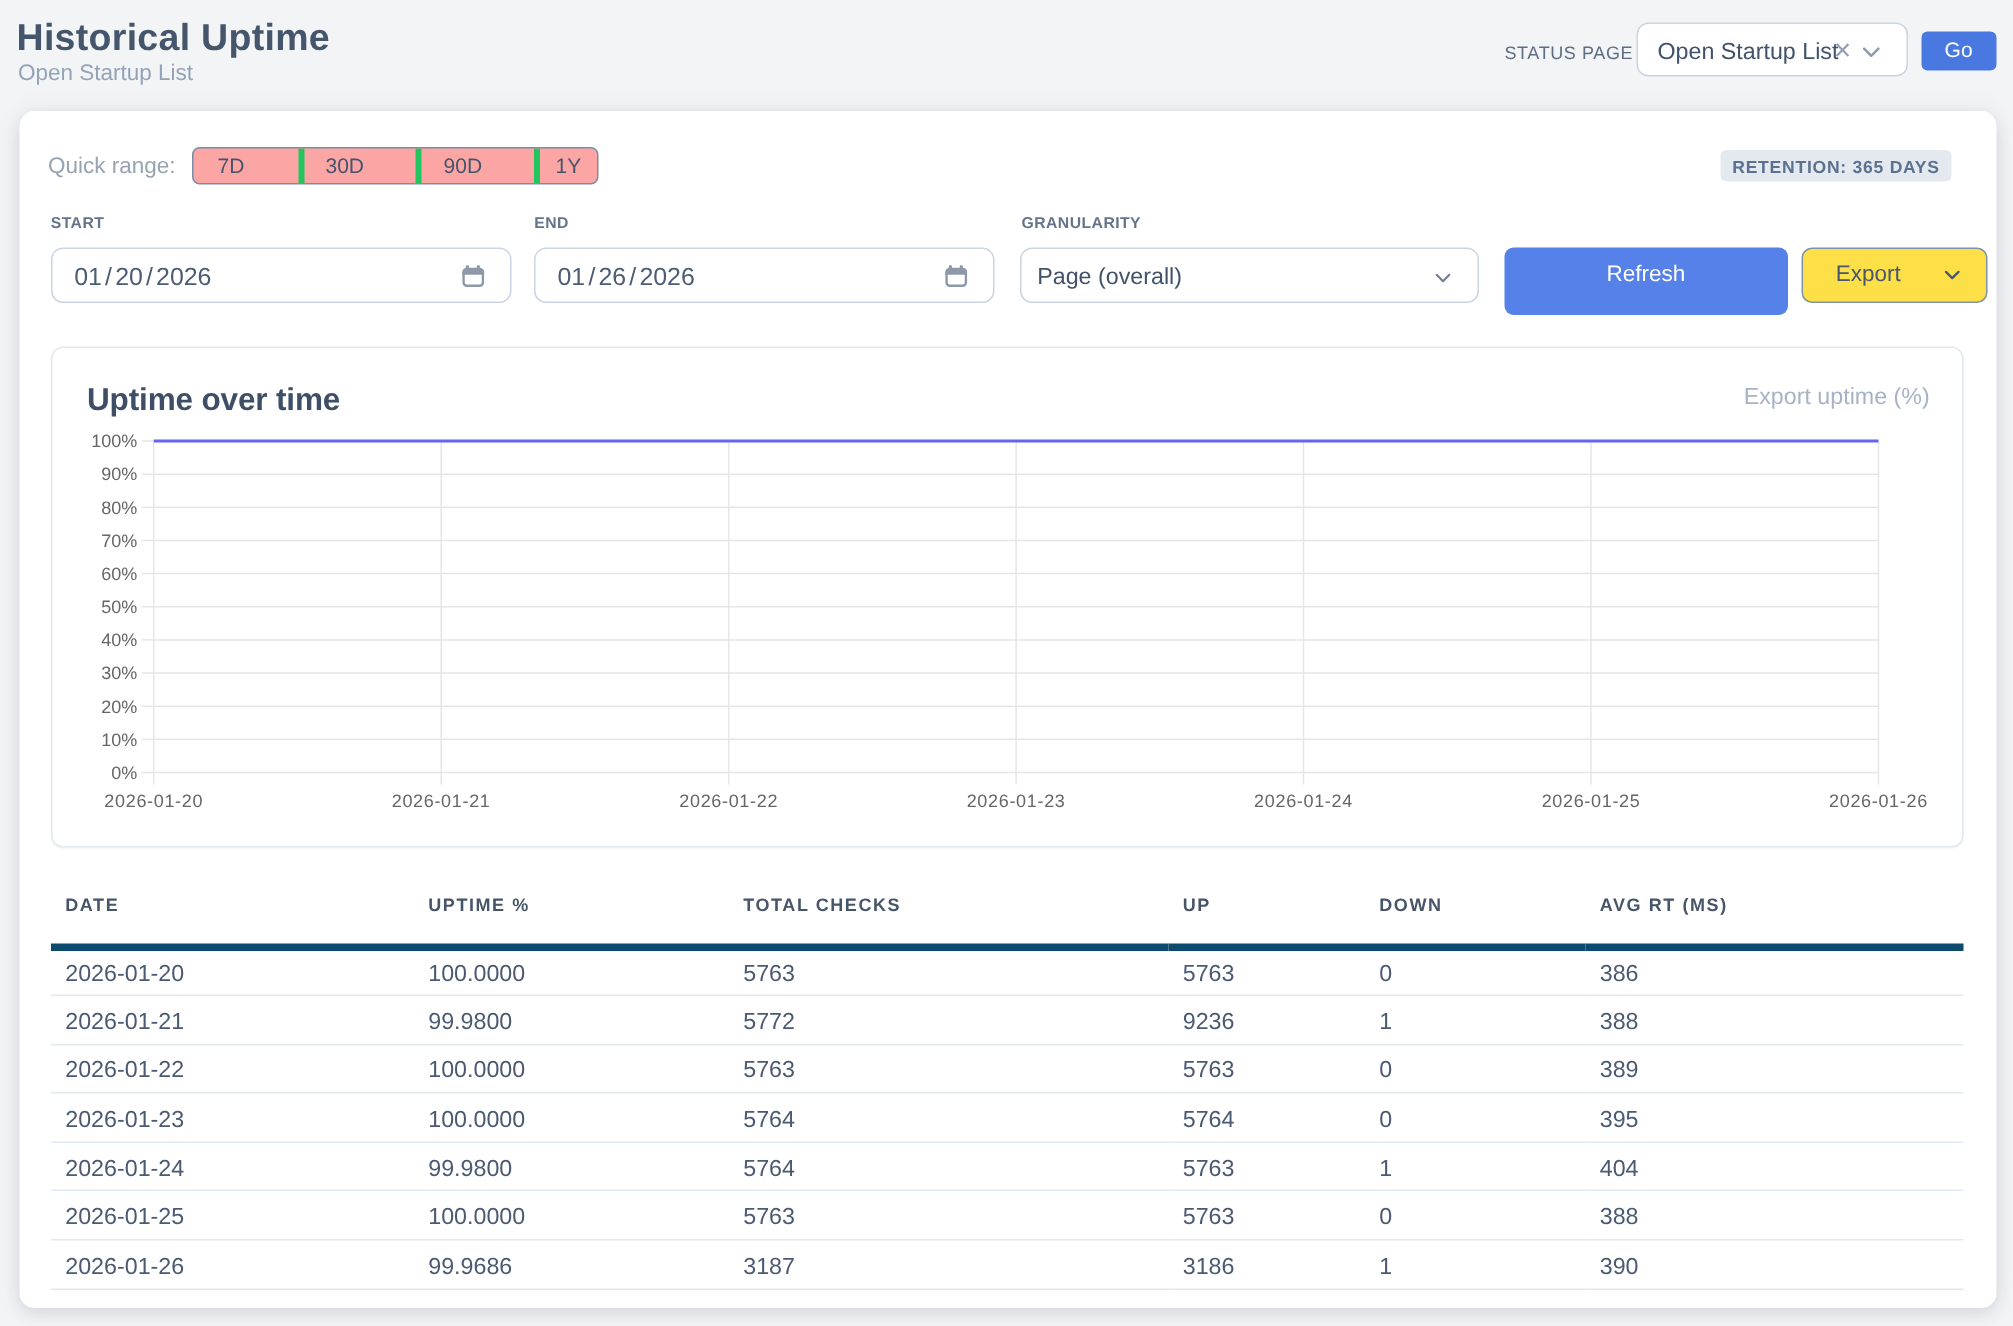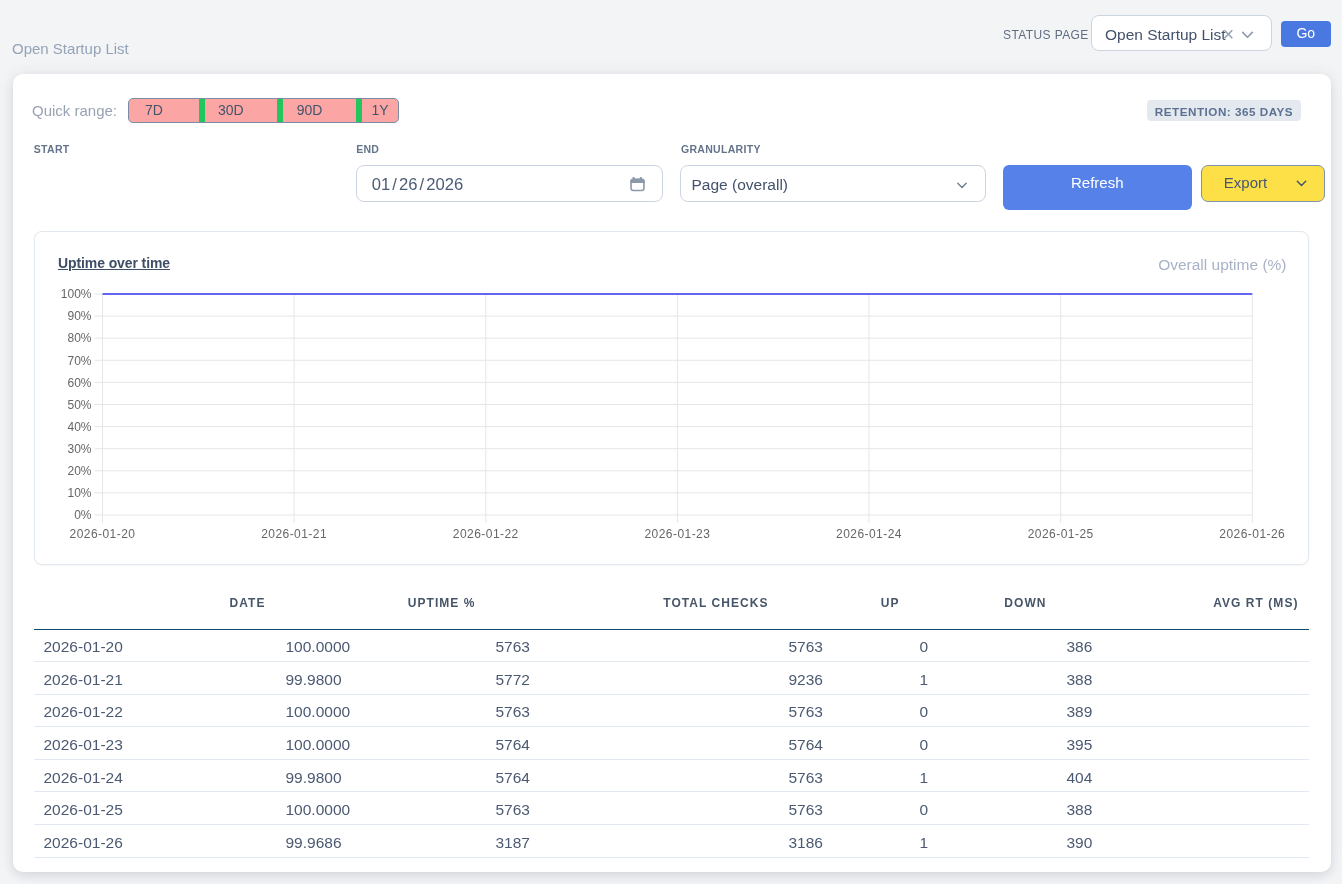--- a/index.html
+++ b/index.html
@@ -12,47 +12,48 @@
 .spselect { position:absolute; left:1091px; top:14.5px; width:181px; height:36.5px; background:#fff; border:1px solid #cbd5e1; border-radius:8px; }
 .spselect .txt { position:absolute; left:13px; top:10.2px; font-size:15.5px; color:#42526b; }
 .spselect .x { position:absolute; left:130.5px; top:7px; font-size:20px; color:#939eb0; }
 .spselect .ch { position:absolute; right:17px; top:15px; } .ch svg,.cal svg{display:block}
 .gobtn { position:absolute; left:1280.5px; top:21px; width:50.5px; height:25.8px; background:#4a78e1; border-radius:4px; color:#fff; font-size:14px; text-align:center; line-height:25.8px; }
 
 .card { position:absolute; left:12.7px; top:74px; width:1318.3px; height:797.5px; background:#fff; border-radius:10px; box-shadow:0 4px 10px rgba(40,50,70,.10),0 0 18px rgba(40,50,70,.07); }
 
 .qlabel { position:absolute; left:32px; top:102px; font-size:15px; color:#97a3b2; }
 .seg { position:absolute; left:128px; top:98px; height:24.5px; display:flex; border:1px solid #7b8da4; border-radius:5px; overflow:hidden; background:#fca5a5;gap:20px; }
-.seg div { font-size:14px; color:#44546b; line-height:22.5px; text-align:center; border-left:6px solid #22c55e; }
+.seg div { font-size:14px; color:#44546b; line-height:22.5px; text-align:center; border-left:4px solid #22c55e; }
 .seg div:first-child { border-left:none; }
 .badge { position:absolute; left:1147px; top:100px; width:154px; height:20.5px; background:#e4e9f0; border-radius:4px; text-align:center; font-size:11.7px; font-weight:bold; color:#5c7191; letter-spacing:0.5px; line-height:23px; }
 
 .flabel { position:absolute; top:142.5px; font-size:10.5px; font-weight:bold; color:#64748b; letter-spacing:0.3px; }
 .input { position:absolute; top:165px; height:37px; background:#fff; border:1px solid #cbd5e1; border-radius:8px; }
 .input .val { position:absolute; left:14.5px; top:9.3px; font-size:16.6px; color:#4c5c75; } .input .val i { font-style:normal; margin:0 2.1px; }
 .input .cal { position:absolute; right:17px; top:9.5px; }
 .input .ch { position:absolute; right:17.5px; top:16px; }
 .refresh { position:absolute; left:1002.5px; top:165px; width:189.5px; height:45px; background:#5581e8; border-radius:6px; color:#fff; font-size:15px; text-align:center; line-height:35.8px; }
 .export { position:absolute; left:1201.3px; top:164.7px; width:124px; height:37.3px; background:#fde047; border:1px solid #7e92aa; border-radius:7px; }
 .export .txt { position:absolute; left:21.5px; top:8.8px; font-size:15px; color:#46576e; }
 .export .ch { position:absolute; right:17px; top:14.5px; }
 
 .chartcard { position:absolute; left:33.5px; top:231px; width:1275px; height:333.5px; background:#fff; border:1px solid #e2e8f0; border-radius:8px; box-shadow:0 1px 2px rgba(15,23,42,.04); }
-.ctitle { position:absolute; left:23.5px; top:22.5px; font-size:14px; font-weight:bold; color:#3d4e66; letter-spacing:-0.1px;text-decoration:underline; }
+.ctitle { position:absolute; left:23.5px; top:22.5px; font-size:21px; font-weight:bold; color:#3d4e66; letter-spacing:-0.1px; }
 .clegend { position:absolute; right:21px; top:23.5px; font-size:15.5px; color:#a8b2c6; }
 
 table { position:absolute; left:33.5px; top:595.5px; width:1275px; border-collapse:collapse; table-layout:fixed; }
 col.c1{width:242px} col.c2{width:210px} col.c3{width:293px} col.c4{width:131px} col.c5{width:147px}
-th { height:22px; text-align:right; padding:0 10px 19px 10px; font-size:12px; color:#475569; letter-spacing:1.05px; border-bottom:1px solid #0c4a6e; vertical-align:middle; }
+th { height:22px; text-align:left; padding:0 10px 19px 10px; font-size:12px; color:#475569; letter-spacing:1.05px; border-bottom:5px solid #0c4a6e; vertical-align:middle; }
 td { height:32.6px; padding:4px 10px 0 10px; font-size:15.5px; color:#4b5a72; border-bottom:1px solid #e2e8f0; vertical-align:middle; }
 </style></head>
 <body>
 <div id="page">
   <div class="card"></div>
 
+  <h1>Historical Uptime</h1>
   <div class="sub">Open Startup List</div>
   <div class="splabel">STATUS PAGE</div>
   <div class="spselect">
       <span class="txt">Open Startup List</span>
       <span class="x">×</span>
       <span class="ch">
         <svg width="13" height="8" viewBox="0 0 12 8" fill="none">
           <path d="M1.2 1.4 L6 6.2 L10.8 1.4" stroke="#8e99ab" stroke-width="1.6" stroke-linecap="round" stroke-linejoin="round"></path>
         </svg>
       </span>
@@ -64,20 +65,31 @@
     <div style="width:49.9px">7D</div>
     <div style="width:57.9px">30D</div>
     <div style="width:59.5px">90D</div>
     <div style="width:41.4px">1Y</div>
   </div>
   <div class="badge">RETENTION: 365 DAYS</div>
 
   <div class="flabel" style="left:33.8px">START</div>
   <div class="flabel" style="left:356.2px">END</div>
   <div class="flabel" style="left:681px">GRANULARITY</div>
+  <div class="input" style="left:34px;width:306.6px">
+      <span class="val">01<i>/</i>20<i>/</i>2026</span>
+      <span class="cal">
+        <svg width="15" height="16" viewBox="0 0 15 16" fill="none">
+          <rect x="1.05" y="3.3" width="12.9" height="11.2" rx="2.2" stroke="#8d98a9" stroke-width="1.6"></rect>
+          <path d="M0.25 5.75 a2.95 2.95 0 0 1 2.95-2.95 h8.6 a2.95 2.95 0 0 1 2.95 2.95 v1.35 h-14.5 z" fill="#8d98a9"></path>
+          <rect x="2.6" y="0.9" width="2" height="2.9" rx="0.6" fill="#8d98a9"></rect>
+          <rect x="9.9" y="0.9" width="2" height="2.9" rx="0.6" fill="#8d98a9"></rect>
+        </svg>
+      </span>
+    </div>
   <div class="input" style="left:356.2px;width:306.4px">
       <span class="val">01<i>/</i>26<i>/</i>2026</span>
       <span class="cal">
         <svg width="15" height="16" viewBox="0 0 15 16" fill="none">
           <rect x="1.05" y="3.3" width="12.9" height="11.2" rx="2.2" stroke="#8d98a9" stroke-width="1.6"></rect>
           <path d="M0.25 5.75 a2.95 2.95 0 0 1 2.95-2.95 h8.6 a2.95 2.95 0 0 1 2.95 2.95 v1.35 h-14.5 z" fill="#8d98a9"></path>
           <rect x="2.6" y="0.9" width="2" height="2.9" rx="0.6" fill="#8d98a9"></rect>
           <rect x="9.9" y="0.9" width="2" height="2.9" rx="0.6" fill="#8d98a9"></rect>
         </svg>
       </span>
@@ -95,21 +107,21 @@
       <span class="txt">Export</span>
       <span class="ch">
         <svg width="11" height="7" viewBox="0 0 12 8" fill="none">
           <path d="M1.2 1.4 L6 6.2 L10.8 1.4" stroke="#46576e" stroke-width="1.7" stroke-linecap="round" stroke-linejoin="round"></path>
         </svg>
       </span>
     </div>
 
   <div class="chartcard">
     <div class="ctitle">Uptime over time</div>
-    <div class="clegend">Overall uptime (%)</div>
+    <div class="clegend">Export uptime (%)</div>
     <svg width="1275" height="333.5" viewBox="0 0 1275 333.5" font-family="&quot;Liberation Sans&quot;,sans-serif" style="position:absolute;left:-1px;top:-1px">
         <line x1="68.5" y1="63" x2="1218.3" y2="63" stroke="#e6e6e6" stroke-width="1"></line>
         <line x1="60.5" y1="63" x2="68.5" y2="63" stroke="#e6e6e6" stroke-width="1"></line>
         <line x1="68.5" y1="85.1" x2="1218.3" y2="85.1" stroke="#e6e6e6" stroke-width="1"></line>
         <line x1="60.5" y1="85.1" x2="68.5" y2="85.1" stroke="#e6e6e6" stroke-width="1"></line>
         <line x1="68.5" y1="107.2" x2="1218.3" y2="107.2" stroke="#e6e6e6" stroke-width="1"></line>
         <line x1="60.5" y1="107.2" x2="68.5" y2="107.2" stroke="#e6e6e6" stroke-width="1"></line>
         <line x1="68.5" y1="129.3" x2="1218.3" y2="129.3" stroke="#e6e6e6" stroke-width="1"></line>
         <line x1="60.5" y1="129.3" x2="68.5" y2="129.3" stroke="#e6e6e6" stroke-width="1"></line>
         <line x1="68.5" y1="151.4" x2="1218.3" y2="151.4" stroke="#e6e6e6" stroke-width="1"></line>

